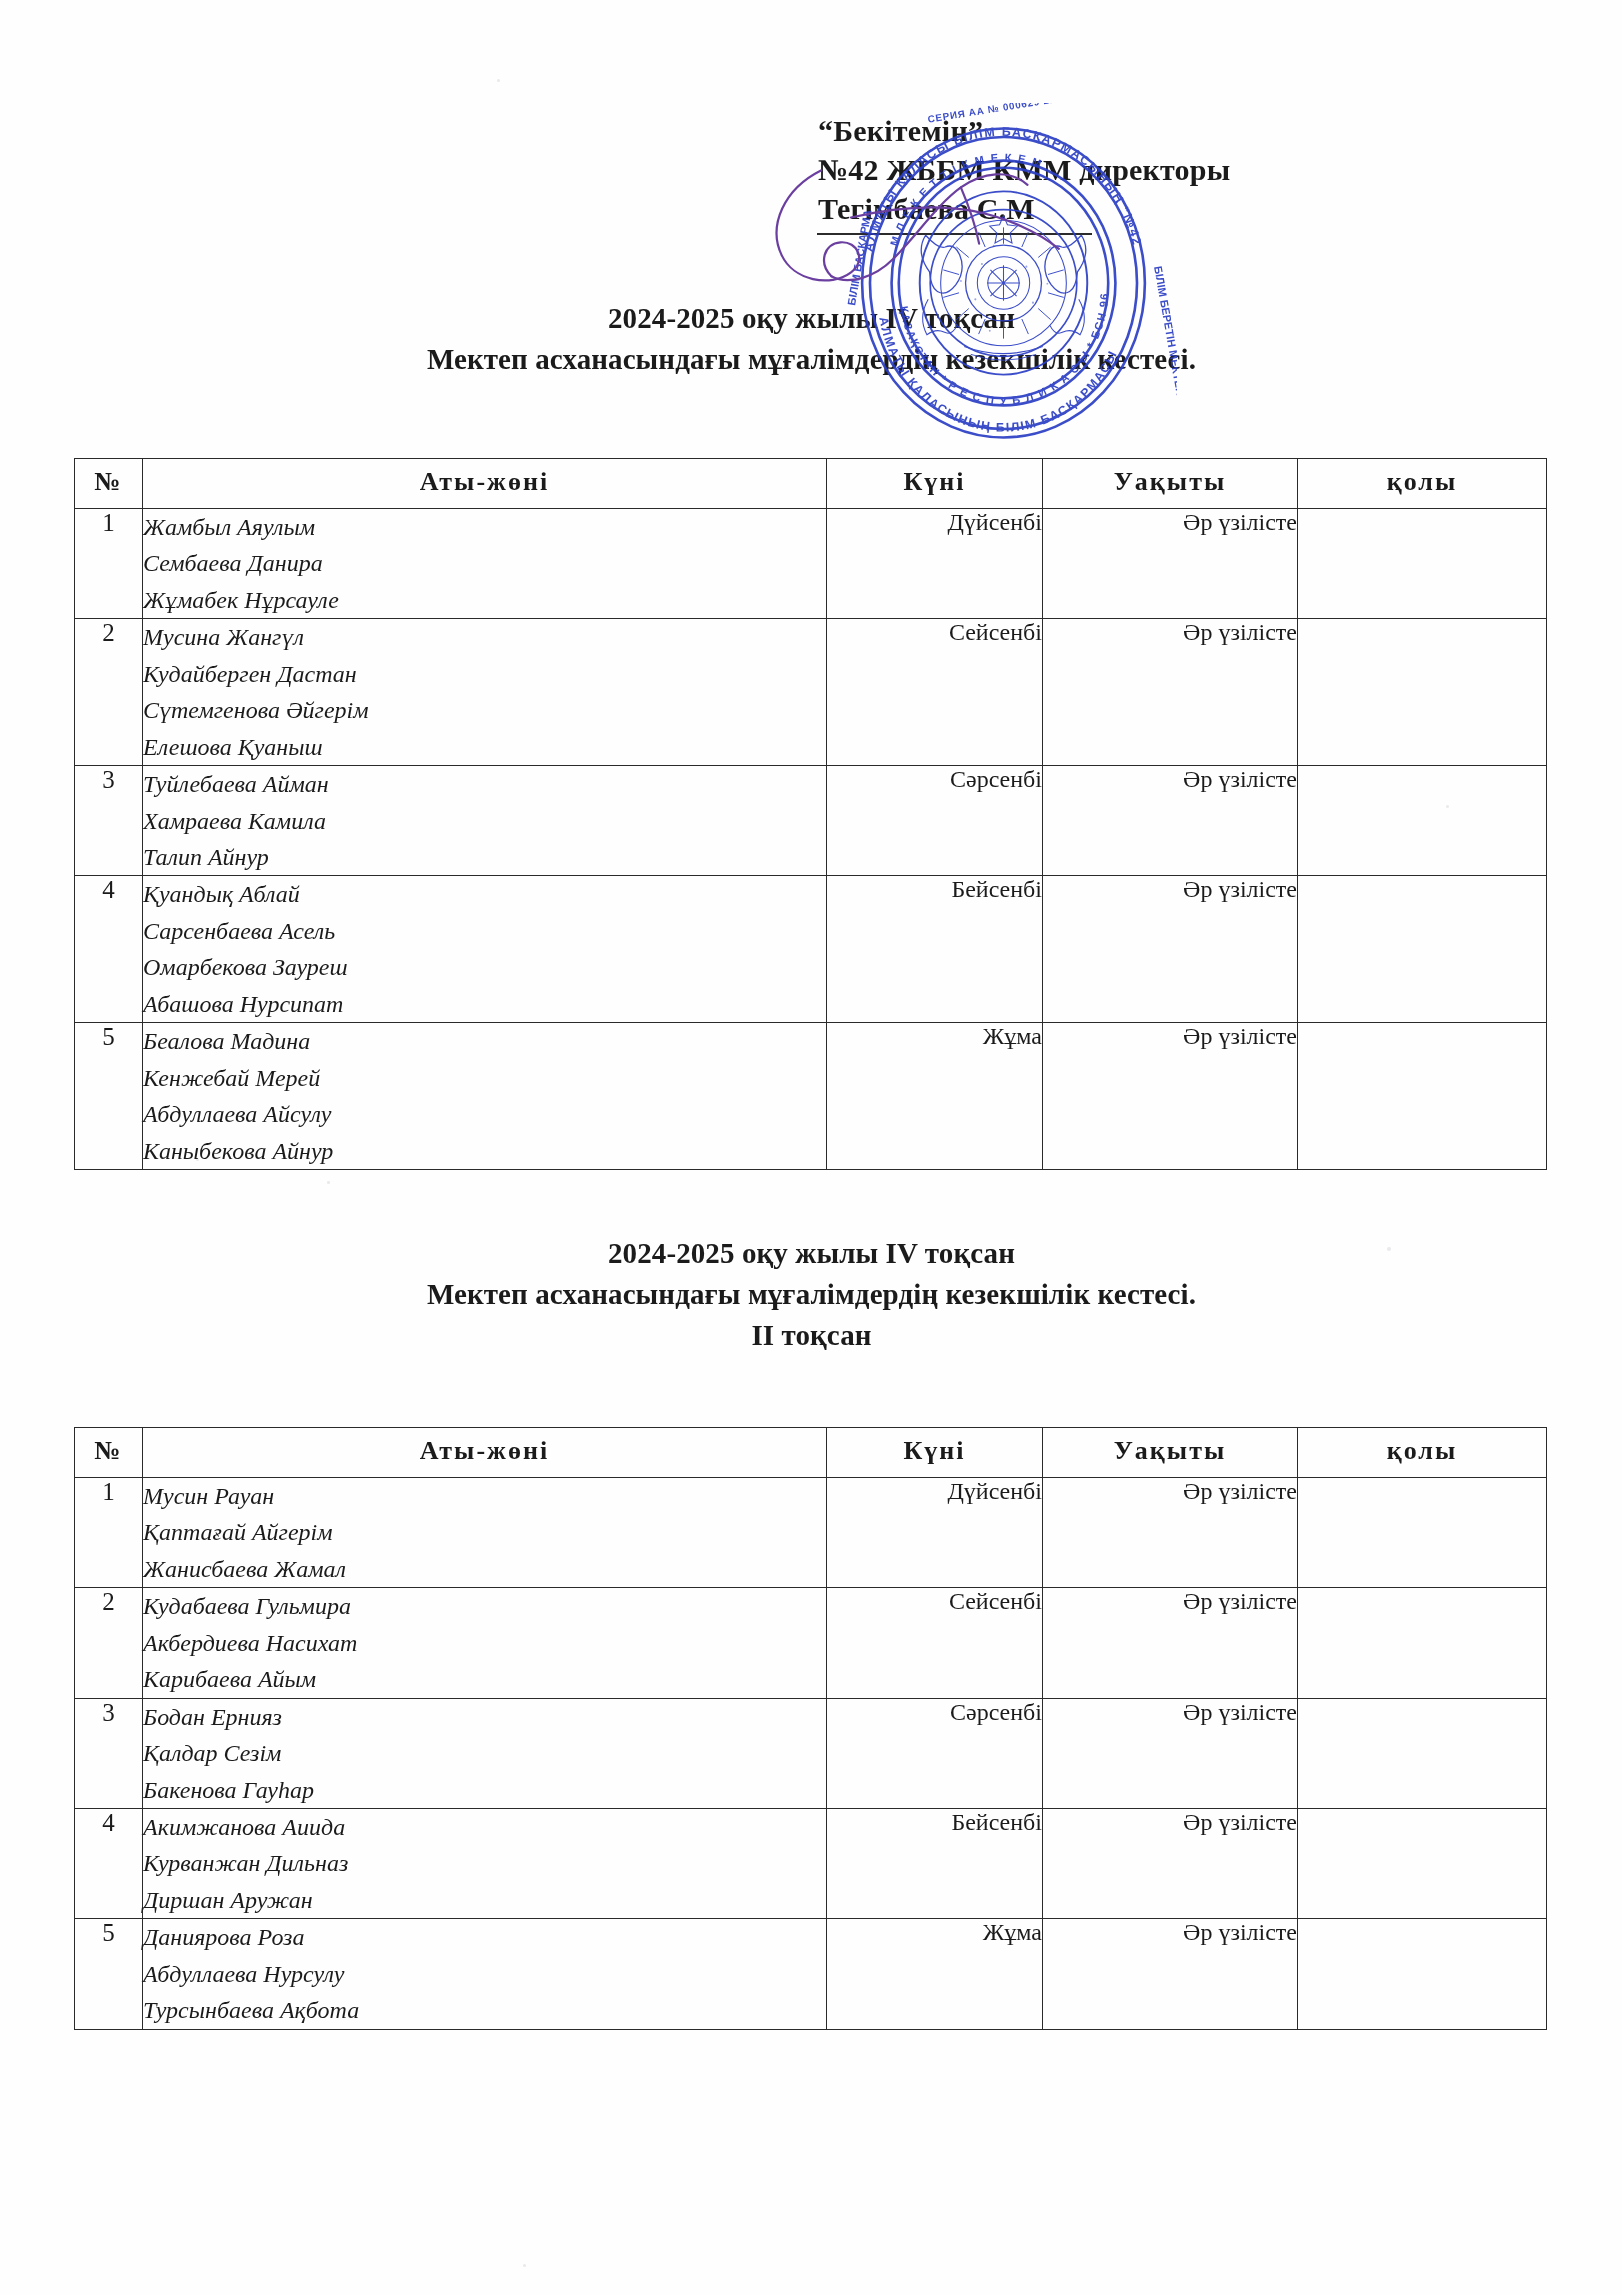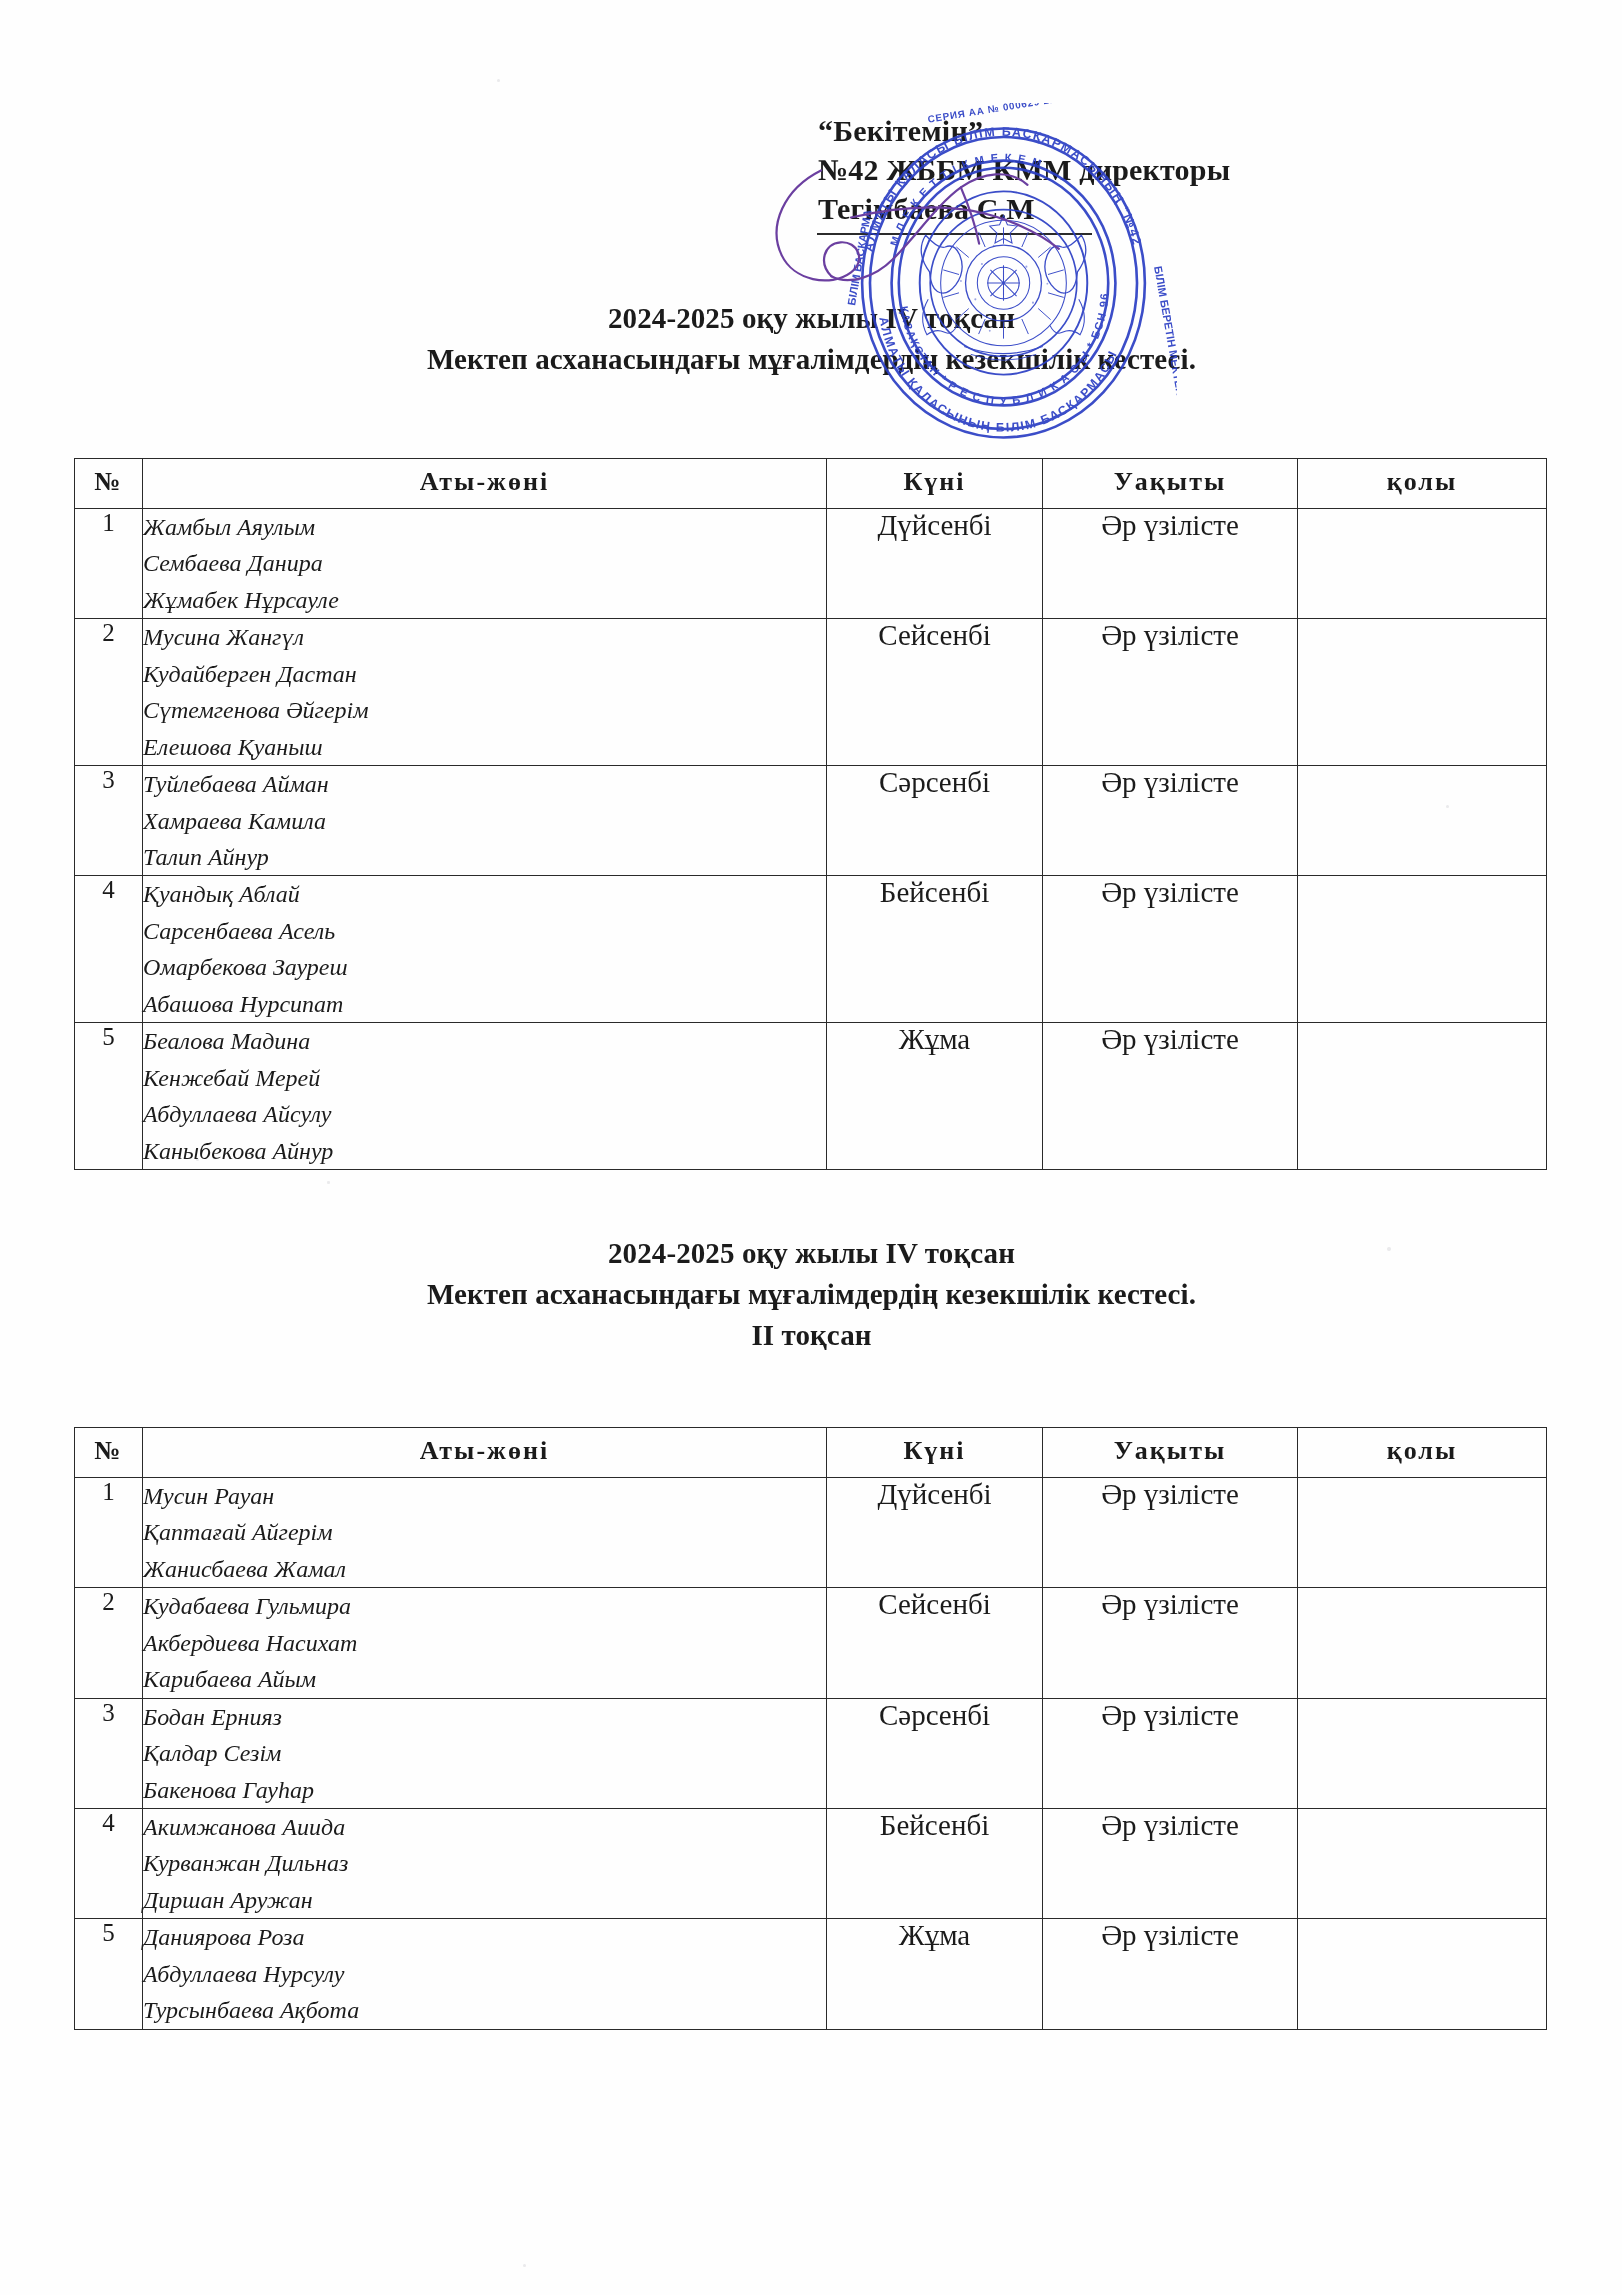--- a/index.html
+++ b/index.html
@@ -121,22 +121,22 @@
     font-weight: normal;
   }
   td.names {
     padding: 7.9px 0 9.2px 10.5px;
     font-size: 24px;
     line-height: 1.52;
     font-style: italic;
   }
   td.names .nm { white-space: nowrap; display: block; }
   td.day, td.time {
-    text-align: center;
-    font-size: 29px;
+    text-align: right;
+    font-size: 24px;
     padding-top: 10.5px;
   }
   td.sign { }
 
   
   .speck {
     position: absolute;
     background: #d8d8dc;
     border-radius: 50%;
     z-index: 1;

